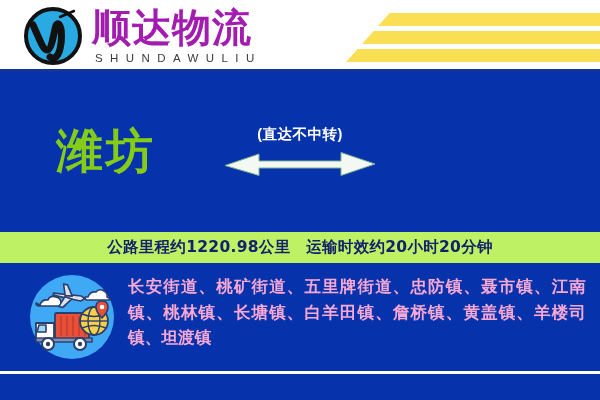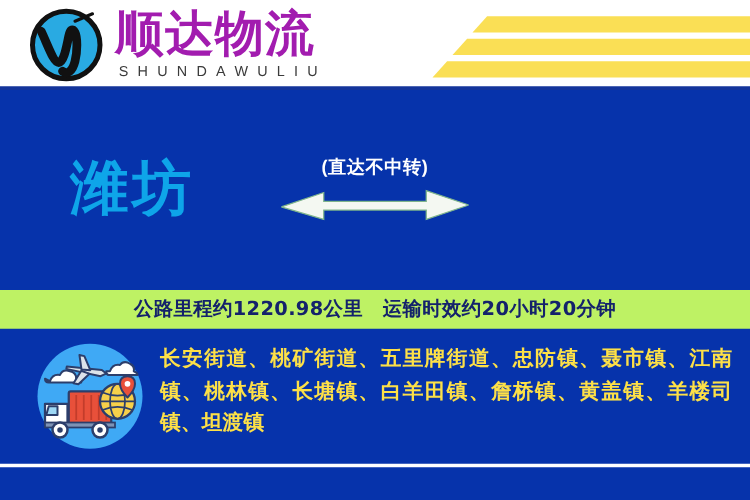--- a/index.html
+++ b/index.html
@@ -113,21 +113,21 @@
     height: 158px;
   }
 
   .city {
     position: absolute;
     top: 50%;
     transform: translateY(-50%);
     font-family: "DejaVu Sans", "Liberation Sans", sans-serif;
     font-size: 47px;
     font-weight: 700;
-    color: #0ea5e9;
+    color: #84cc16;
     letter-spacing: 3px;
     white-space: nowrap;
   }
   .city.origin { left: 56px; }
   .city.destination { right: 62px; }
 
   .route-middle {
     position: absolute;
     left: 50%;
     top: 50%;
@@ -197,21 +197,21 @@
   }
 
   .coverage-text {
     flex: 1 1 auto;
     margin-left: 12px;
     margin-right: 14px;
     margin-top: 11px;
     font-family: "DejaVu Sans", "Liberation Sans", sans-serif;
     font-size: 16.5px;
     font-weight: 700;
-    color: #fde047;
+    color: #f9a8d4;
     line-height: 25.5px;
     letter-spacing: 0.2px;
     text-align: justify;
   }
 
   .footer-rule {
     position: absolute;
     left: 0;
     top: 371px;
     width: 600px;

